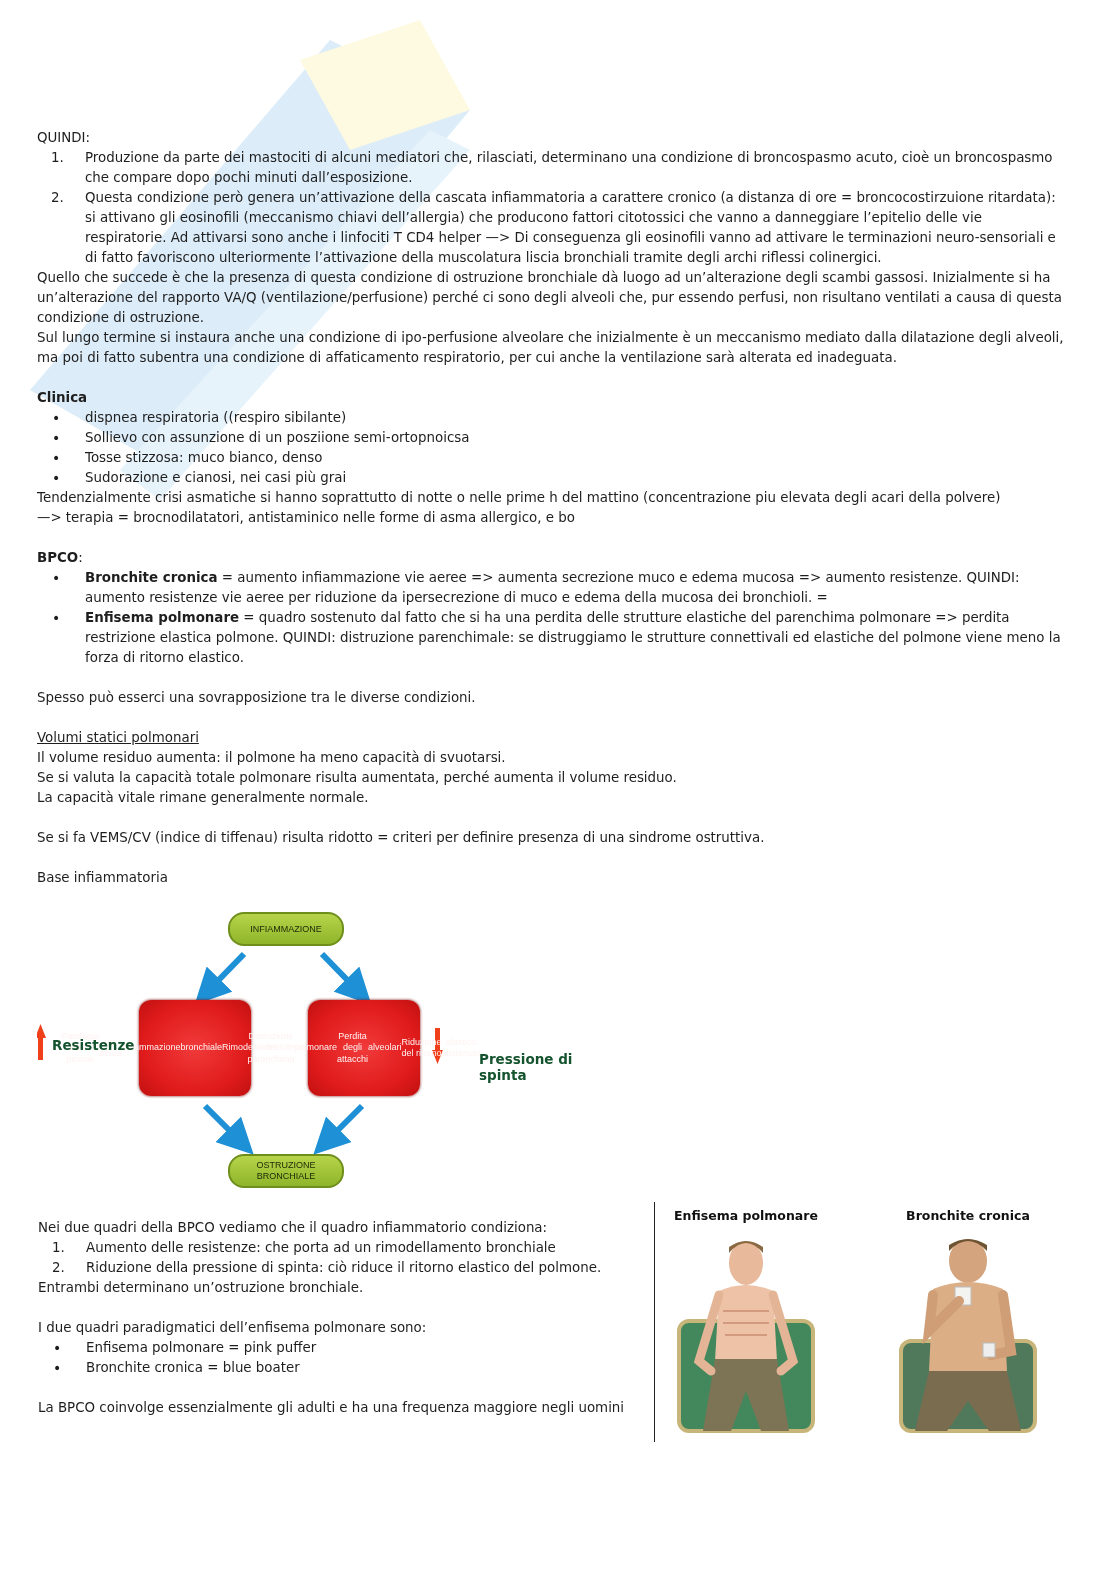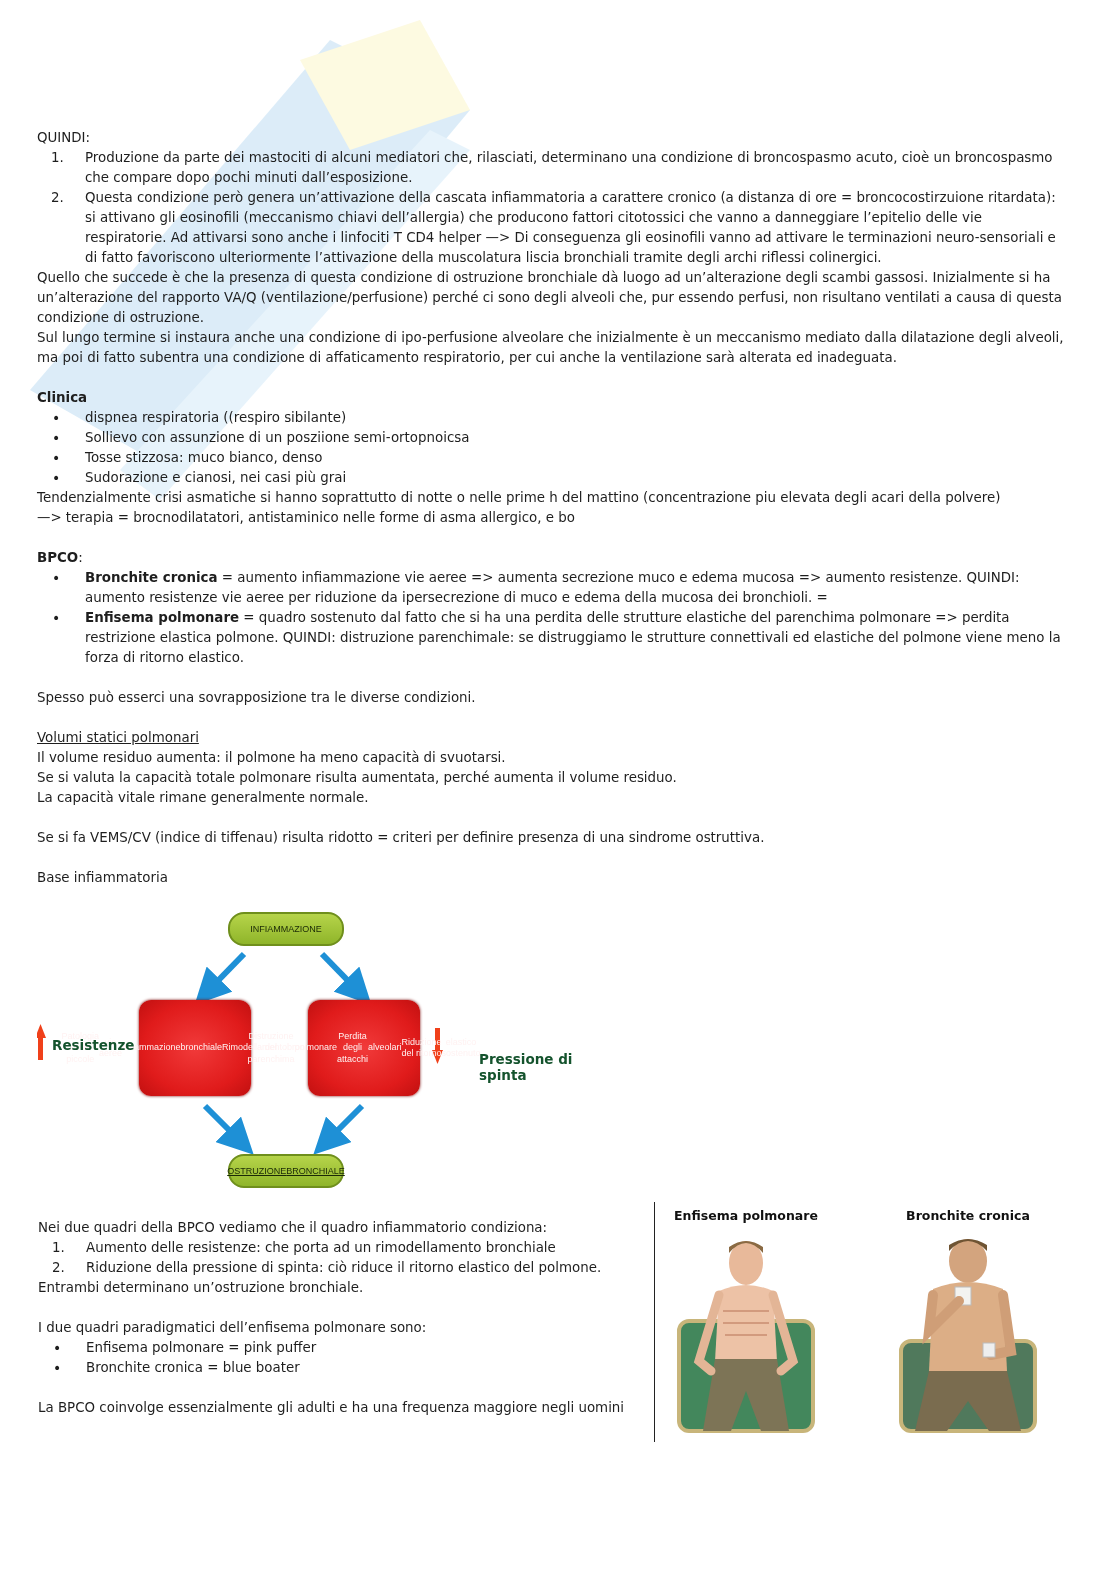--- a/index.html
+++ b/index.html
@@ -137,21 +137,21 @@
     <span>bronchiale</span>
   </div>
   <div class="redbox" style="left:271px; top:88px;">
     <span>Distruzione del parenchima</span>
     <span>polmonare</span>
     <span>Perdita degli attacchi</span>
     <span>alveolari</span>
     <span>Riduzione del ritorno</span>
     <span>elastico sostenuto</span>
   </div>
-  <div class="pill" style="left:191px; top:242px; flex-direction:row;text-decoration:underline;">
+  <div class="pill" style="left:191px; top:242px; flex-direction:column;">
     <span>OSTRUZIONE</span>
     <span>BRONCHIALE</span>
   </div>
   <span class="side-label" style="left:15px; top:125px;">Resistenze</span>
   <span class="side-label" style="left:414px; top:139px;margin-left:28px;">Pressione di spinta</span>
 </div>
 
 <div class="bottom-text">
   <p class="p">Nei due quadri della BPCO vediamo che il quadro infiammatorio condiziona:</p>
   <div class="ol">

